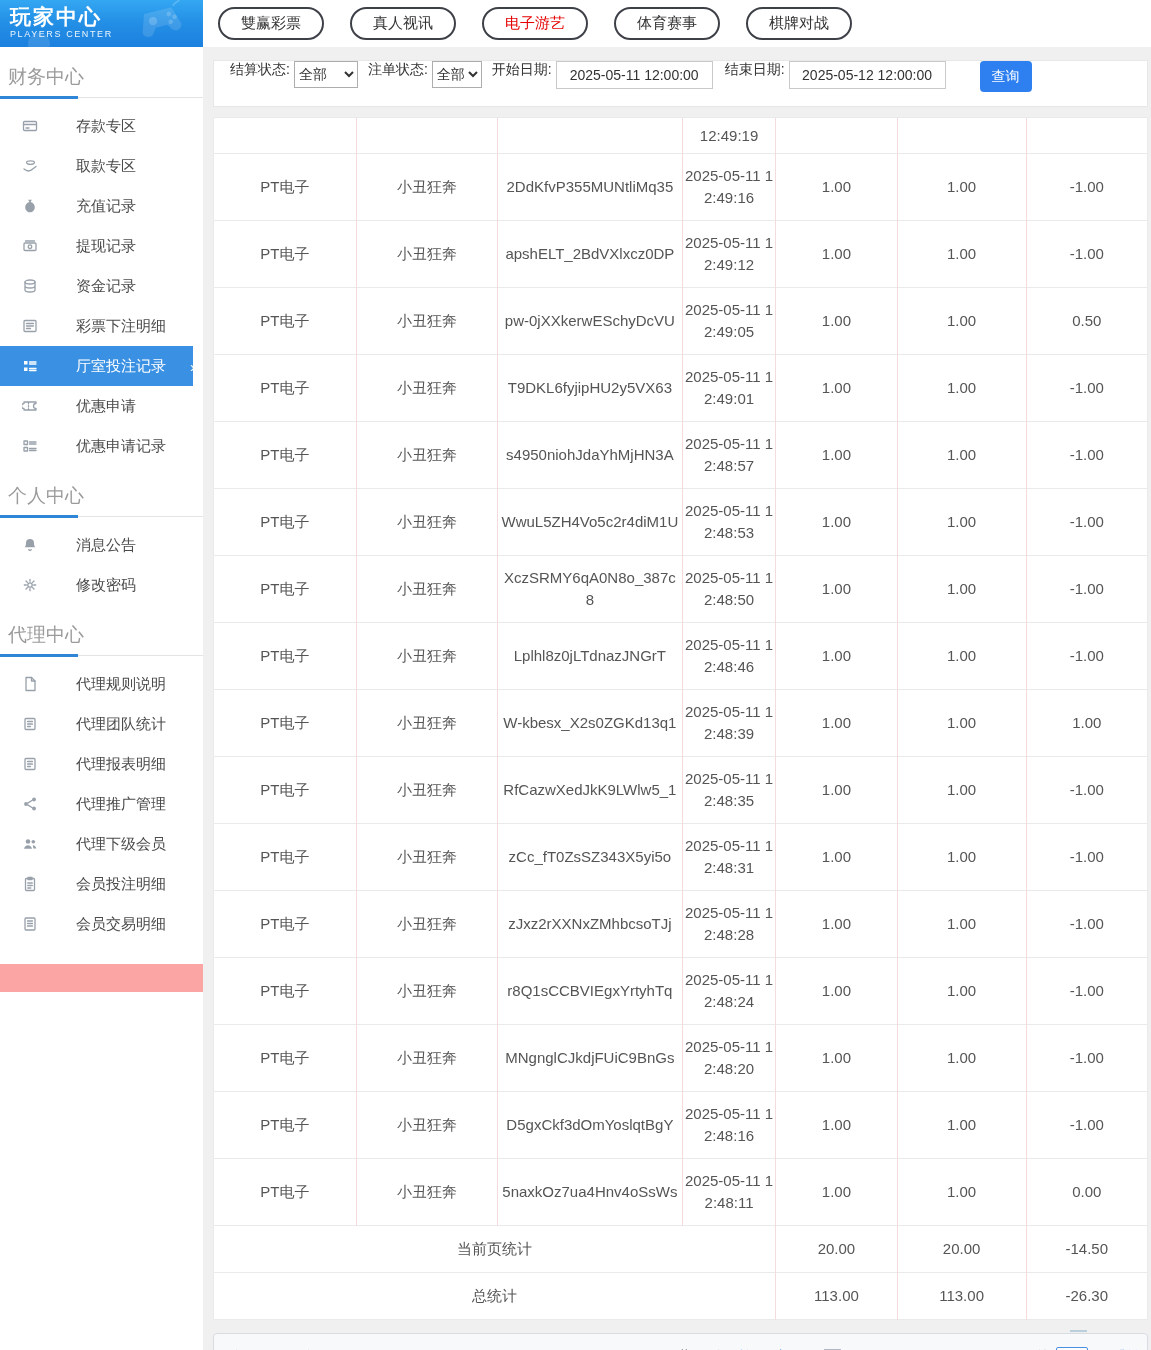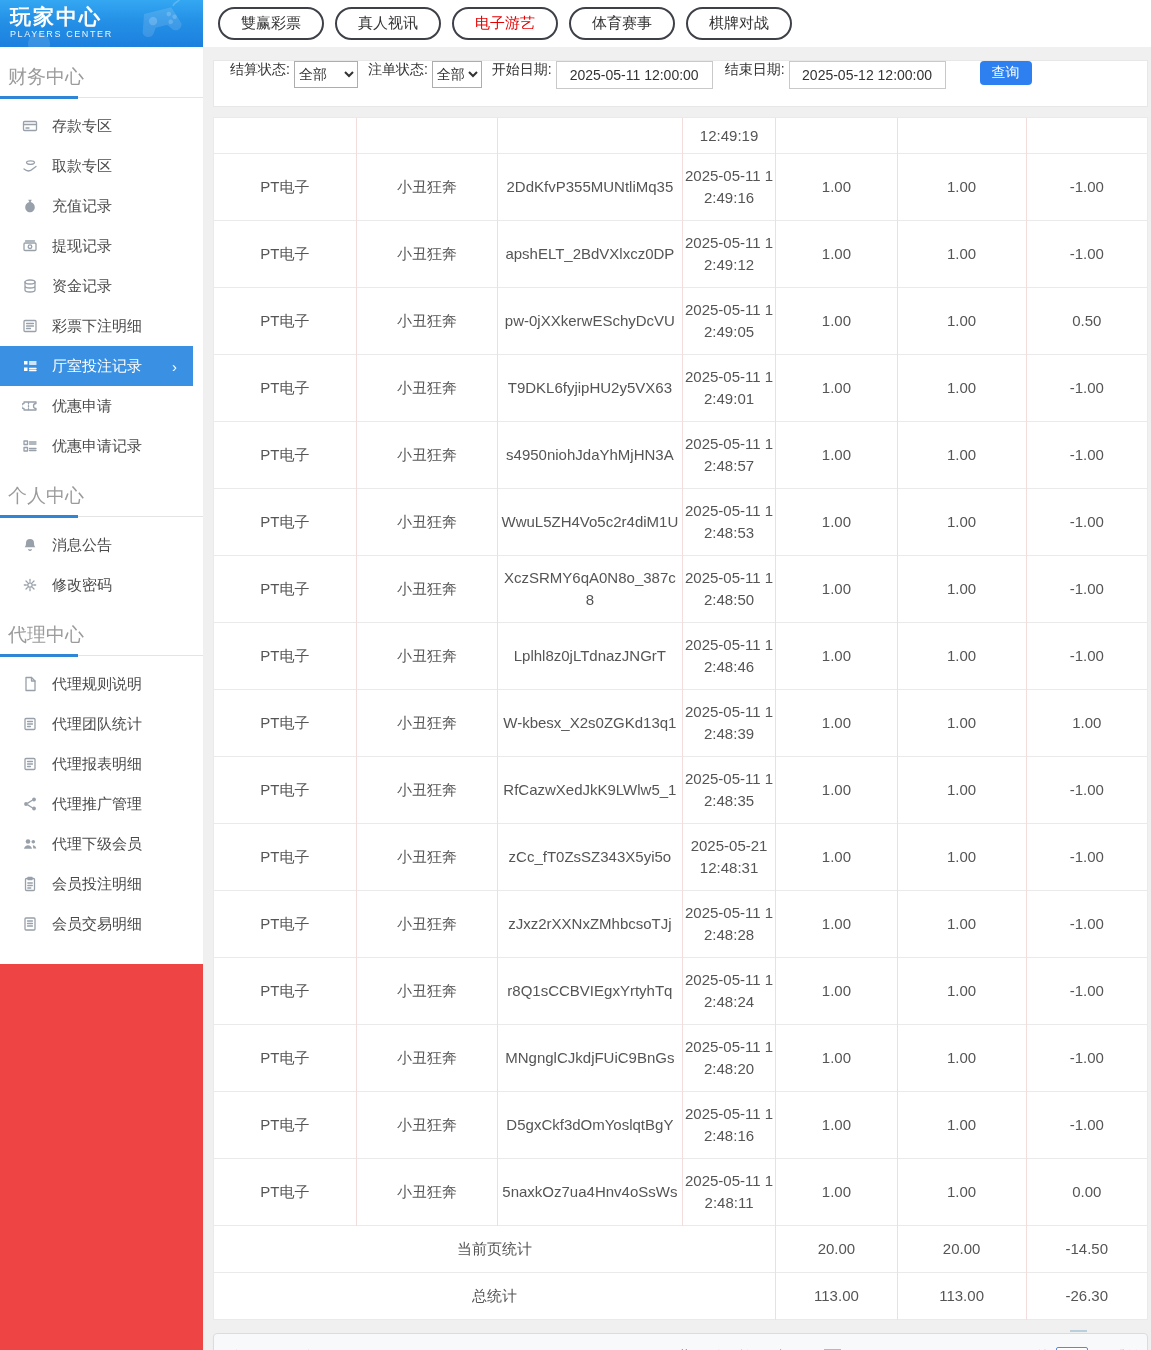--- a/index.html
+++ b/index.html
@@ -3,58 +3,58 @@
 <meta charset="utf-8">
 <style>
   html,body{margin:0;padding:0;}
   body{
     width:1151px;height:1350px;position:relative;overflow:hidden;
     background:#ffffff;
     font-family:"Liberation Sans","DejaVu Sans",sans-serif;
     -webkit-font-smoothing:antialiased;
   }
   
-  .sidebar{position:absolute;left:0;top:0;width:203px;height:1350px;background:#ef4444;}
+  .sidebar{position:absolute;left:0;top:0;width:203px;height:992px;background:#fca5a5;}
   .side-white{background:#fff;padding-bottom:20px;}
   .logo{height:47px;background:linear-gradient(180deg,#34a7f2 0%,#2490e6 45%,#1c80de 100%);
     position:relative;box-sizing:border-box;padding:5px 0 0 10px;overflow:hidden;}
   .logo-title{color:#fff;font-size:21px;font-weight:bold;letter-spacing:2px;line-height:24px;}
   .logo-sub{color:rgba(255,255,255,.92);font-size:9px;letter-spacing:1.6px;line-height:10px;}
   .gamepad{position:absolute;right:10px;top:2px;transform:rotate(-14deg);}
   .logo-bubble{position:absolute;left:28px;bottom:-8px;width:22px;height:22px;border-radius:50%;
     background:rgba(255,255,255,.12);}
   .section-head{padding:17px 8px 7px 8px;font-size:19px;color:#9b9b9b;}
   .section-rule{height:1px;background:#e4e4e4;position:relative;margin-bottom:8px;}
   .section-rule .blue{position:absolute;left:0;top:-1px;width:78px;height:3px;background:#2f86d6;}
   .side-item{height:40px;display:flex;align-items:center;padding-left:22px;cursor:pointer;
-    color:#4a4a4a;font-size:15px;}
+    color:#4a4a4a;font-size:15px;gap:24px;}
   .si-icon{width:18px;height:16px;display:inline-flex;align-items:center;color:#98a0aa;flex:none;}
   .si-icon svg{width:16px;height:16px;stroke:currentColor;fill:none;stroke-width:1.3;
     stroke-linecap:round;stroke-linejoin:round;}
   .si-label{margin-left:12px;white-space:nowrap;}
   .side-item.active{background:#3a90e2;color:#fff;width:193px;box-sizing:border-box;}
   .side-item.active .si-icon{color:#fff;}
   .chev{margin-left:auto;margin-right:16px;font-size:15px;color:#fff;}
   
   .main{margin-left:203px;}
   .gray{background:#f0f0f1;padding-bottom:14px;}
-  .tabbar{background:#fff;height:47px;display:flex;align-items:center;gap:11px;padding-left:15px;}
+  .tabbar{background:#fff;height:47px;display:flex;align-items:center;gap:26px;padding-left:15px;}
   .tab{border:2px solid #3e4048;border-radius:17px;padding:5px 21px;font-size:15px;color:#333;
     background:#fff;cursor:pointer;white-space:nowrap;}
   .tab.active{color:#e60000;}
   .filter-card{margin:13px 3px 0 10px;background:#fff;border:1px solid #e7e7e7;height:47px;
     display:flex;align-items:flex-start;padding-left:16px;box-sizing:border-box;font-size:14px;color:#333;}
   .flabel{margin-right:4px;white-space:nowrap;}
   .filter-card select{height:27px;font-size:14px;color:#333;border:1px solid #adadad;background:#fff;
     margin-right:10px;font-family:Liberation Serif, serif;}
   .sel-wide{width:64px;}
   .sel-narrow{width:50px;}
   .date-input{width:143px;height:24px;border:1px solid #c9c9c9;font-size:14px;color:#333;
     padding:1px 6px;margin-right:12px;font-family:"Liberation Sans","DejaVu Sans",sans-serif;text-align:center;}
-  .search-btn{margin-left:22px;width:52px;height:24px;background:#2e80f0;border:none;border-radius:4px;
+  .search-btn{margin-left:22px;width:52px;height:31px;background:#2e80f0;border:none;border-radius:4px;
     color:#fff;font-size:14px;cursor:pointer;font-family:"Liberation Sans","DejaVu Sans",sans-serif;}
   
   .table-card{margin:10px 3px 0 10px;background:#fff;}
   table{width:100%;border-collapse:collapse;table-layout:fixed;font-size:15px;color:#555;
     border:1px solid #eaeaea;}
   td{border-left:1px solid #f3dcdc;border-top:1px solid #eaeaea;text-align:center;
     vertical-align:middle;padding:3px 2px;word-break:break-all;line-height:1.45;}
   td:first-child{border-left:none;}
   tr.partial td{height:29px;}
   tr.drow td{height:60px;}
@@ -423,21 +423,21 @@
               <td>RfCazwXedJkK9LWlw5_1</td>
               <td>2025-05-11 12:48:35</td>
               <td>1.00</td>
               <td>1.00</td>
               <td>-1.00</td>
             </tr>
             <tr class="drow">
               <td>PT电子</td>
               <td>小丑狂奔</td>
               <td>zCc_fT0ZsSZ343X5yi5o</td>
-              <td>2025-05-21 12:48:31</td>
+              <td>2025-05-11 12:48:31</td>
               <td>1.00</td>
               <td>1.00</td>
               <td>-1.00</td>
             </tr>
             <tr class="drow">
               <td>PT电子</td>
               <td>小丑狂奔</td>
               <td>zJxz2rXXNxZMhbcsoTJj</td>
               <td>2025-05-11 12:48:28</td>
               <td>1.00</td>

